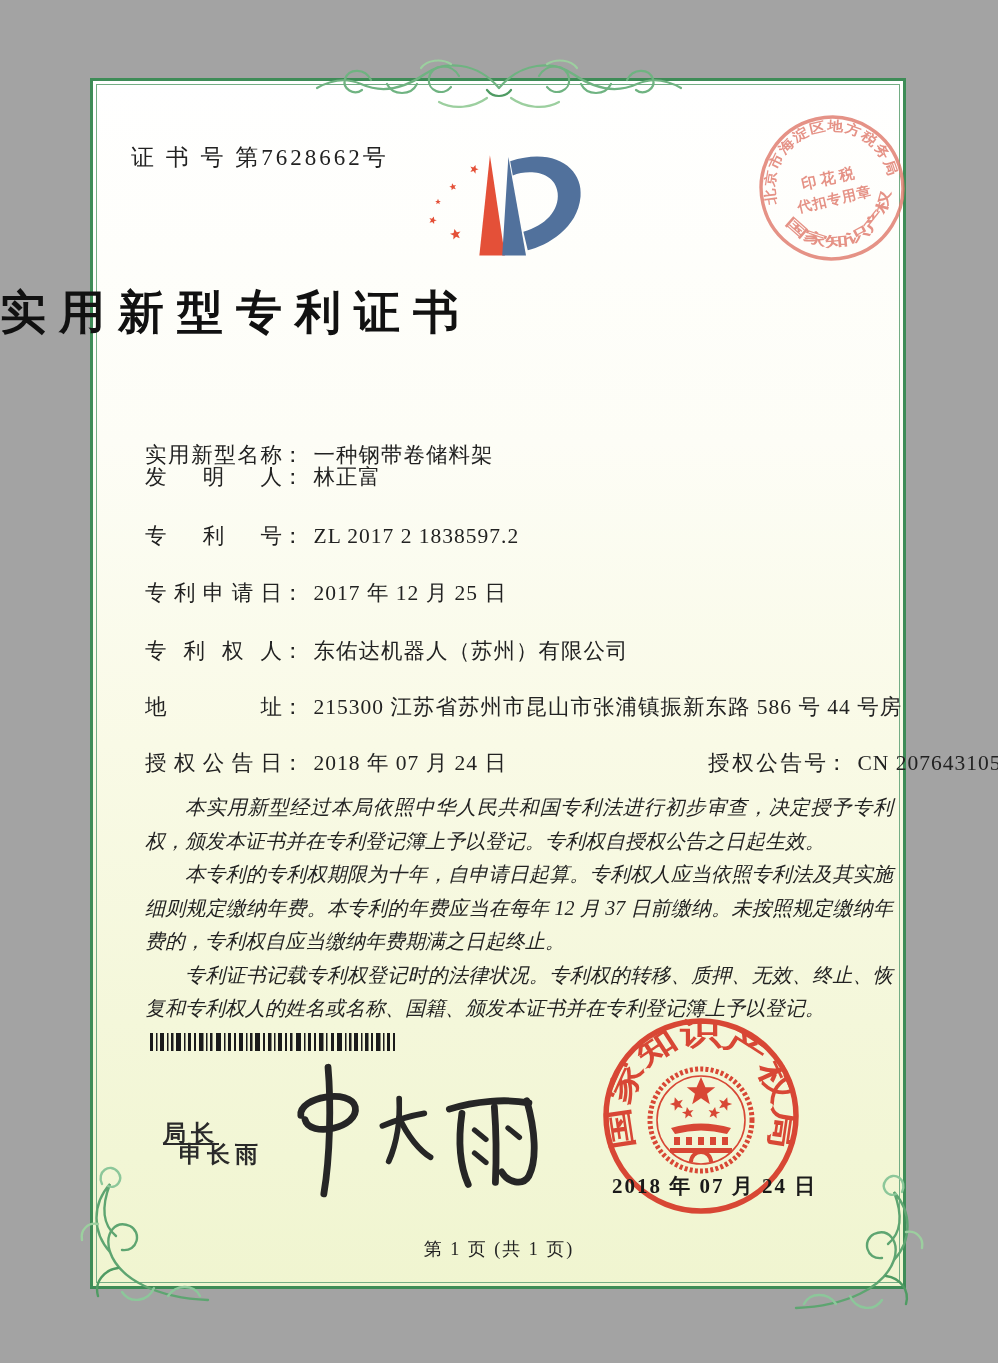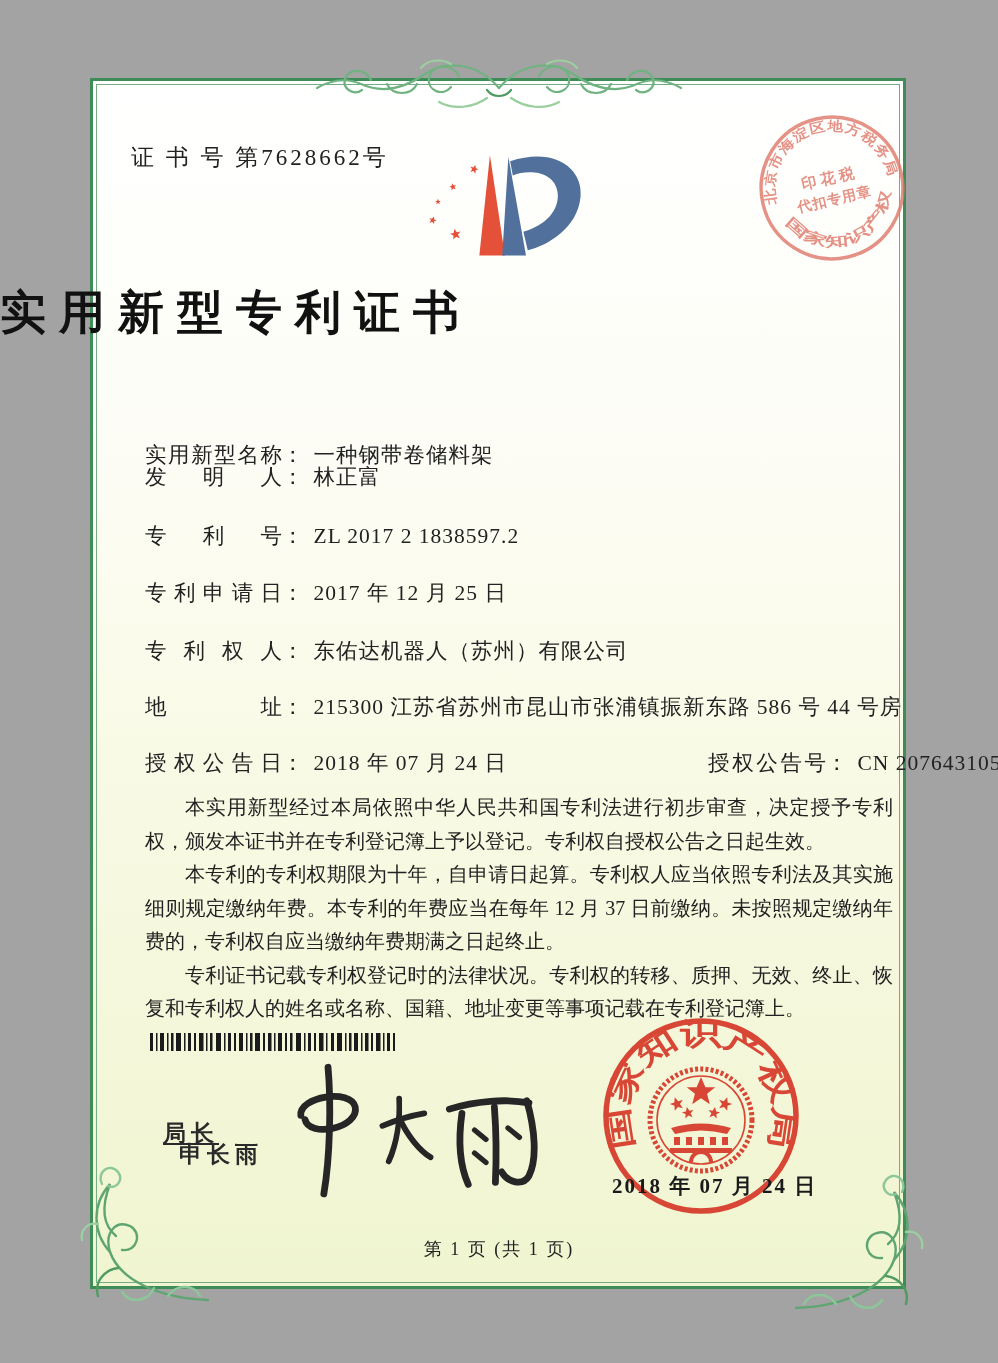--- a/index.html
+++ b/index.html
@@ -15,21 +15,21 @@
   .doc-title{position:absolute;left:0;top:282px;width:100%;text-align:left;
              font-size:46px;font-weight:700;letter-spacing:13px;color:#111;}
   .field-row{position:absolute;left:145px;font-size:21.5px;color:#222;white-space:nowrap;}
   .flabel{display:inline-block;width:137px;text-align:justify;text-align-last:justify;vertical-align:bottom;}
   .fcolon{display:inline-block;margin-right:10px;}
   .fvalue{letter-spacing:1px;}
   .grant-right{position:absolute;left:563px;top:0;white-space:nowrap;}
   .grant-right .flabel{width:118px;}
   .body-text{position:absolute;left:145px;top:791px;width:748px;font-size:20px;line-height:33.5px;
              text-align:justify;color:#222;}
-  .body-text p{margin:0;text-indent:2em;}
+  .body-text p{margin:0;text-indent:2em;font-style:italic;}
   .officer{position:absolute;left:163px;font-family:"Liberation Sans","DejaVu Sans",sans-serif;
            font-size:23px;font-weight:600;letter-spacing:5px;color:#2a2a2a;}
   .seal-date{position:absolute;left:612px;top:1172px;font-size:21px;font-weight:700;
              letter-spacing:2px;color:#1a1a1a;z-index:6;}
   .page-footer{position:absolute;left:0;top:1237px;width:998px;text-align:center;
                font-size:18px;letter-spacing:2px;color:#222;}
   .stamp{position:absolute;z-index:5;}
 </style>
 </head>
 <body>
@@ -146,21 +146,21 @@
   <div class="field-row" style="top:748px;width:748px;">
     <span class="flabel">授权公告日</span><span class="fcolon">：</span><span class="fvalue">2018 年 07 月 24 日</span>
     <span class="grant-right">
       <span class="flabel">授权公告号</span><span class="fcolon">：</span><span class="fvalue">CN 207643105 U</span>
     </span>
   </div>
 
   <div class="body-text">
     <p>本实用新型经过本局依照中华人民共和国专利法进行初步审查，决定授予专利权，颁发本证书并在专利登记簿上予以登记。专利权自授权公告之日起生效。</p>
     <p>本专利的专利权期限为十年，自申请日起算。专利权人应当依照专利法及其实施细则规定缴纳年费。本专利的年费应当在每年 12 月 37 日前缴纳。未按照规定缴纳年费的，专利权自应当缴纳年费期满之日起终止。</p>
-    <p>专利证书记载专利权登记时的法律状况。专利权的转移、质押、无效、终止、恢复和专利权人的姓名或名称、国籍、地址变更等事项记载在专利登记簿上。</p>
+    <p>专利证书记载专利权登记时的法律状况。专利权的转移、质押、无效、终止、恢复和专利权人的姓名或名称、国籍、颁发本证书并在专利登记簿上予以登记。</p>
   </div>
 
   <svg class="stamp" style="left:150px;top:1033px;" width="250" height="18" viewBox="0 0 250 18">
     <g fill="#1b1b1b">
       <rect x="0" y="0" width="3" height="18"></rect>
         <rect x="6" y="0" width="1.5" height="18"></rect>
       <rect x="10" y="0" width="4" height="18"></rect>
         <rect x="17" y="0" width="1.5" height="18"></rect>
       <rect x="21" y="0" width="2.5" height="18"></rect>
         <rect x="26" y="0" width="5" height="18"></rect>

